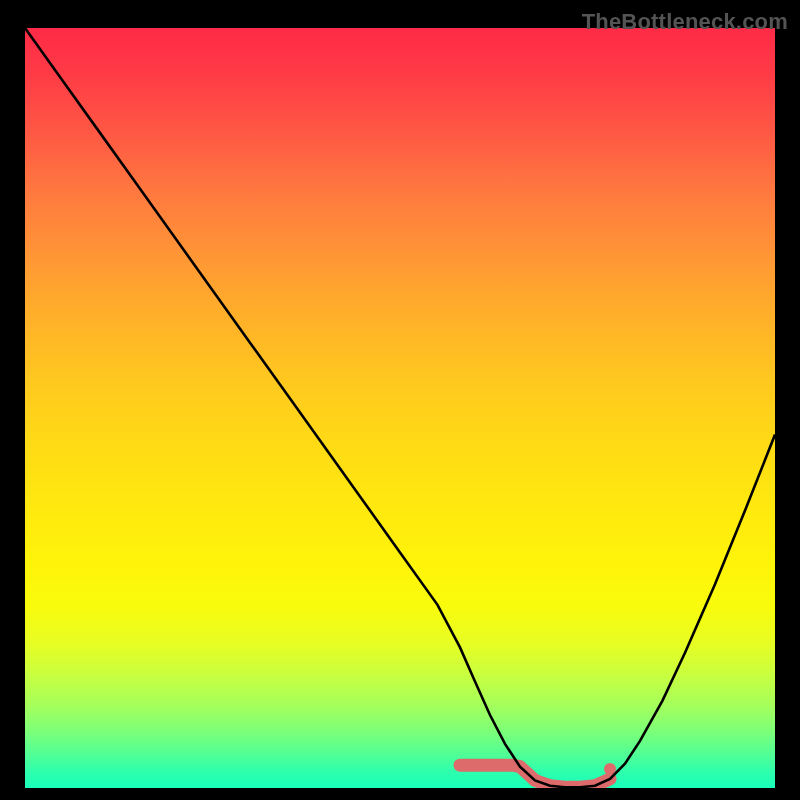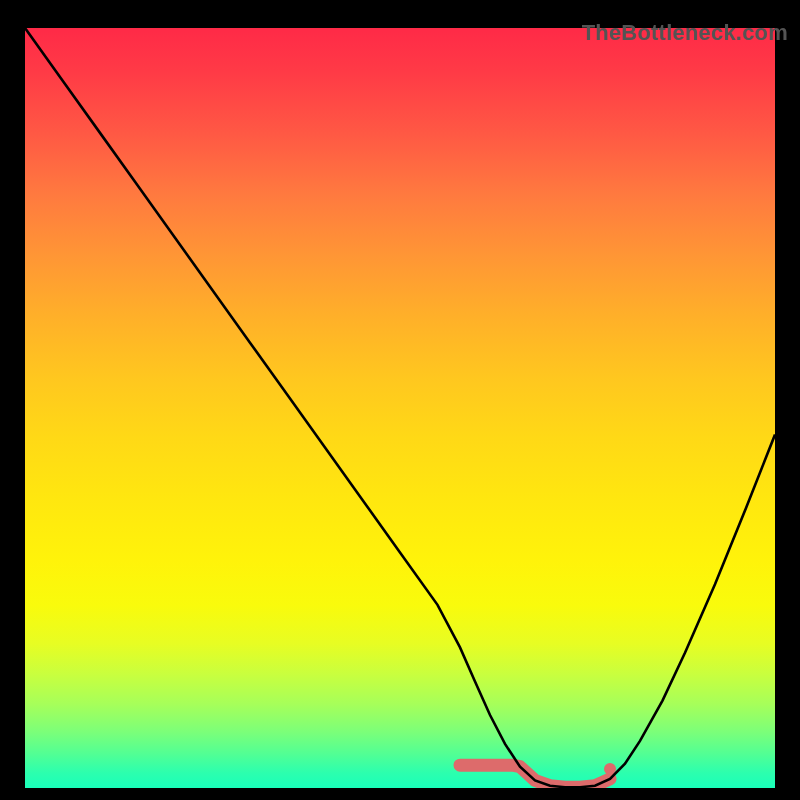--- a/index.html
+++ b/index.html
@@ -5,21 +5,21 @@
   * { margin: 0; padding: 0; box-sizing: border-box; }
   html, body { width: 800px; height: 800px; overflow: hidden; background: #fff; }
   .frame {
     position: relative;
     width: 800px;
     height: 800px;
     background: #000;
   }
   .watermark {
     position: absolute;
-    top: 20px;
+    top: 9px;
     right: 12px;
     font-family: Arial, Helvetica, sans-serif;
     font-size: 22px;
     font-weight: bold;
     color: #545454;
     letter-spacing: 0.2px;
     z-index: 10;
   }
   .plot-area {
     position: absolute;

